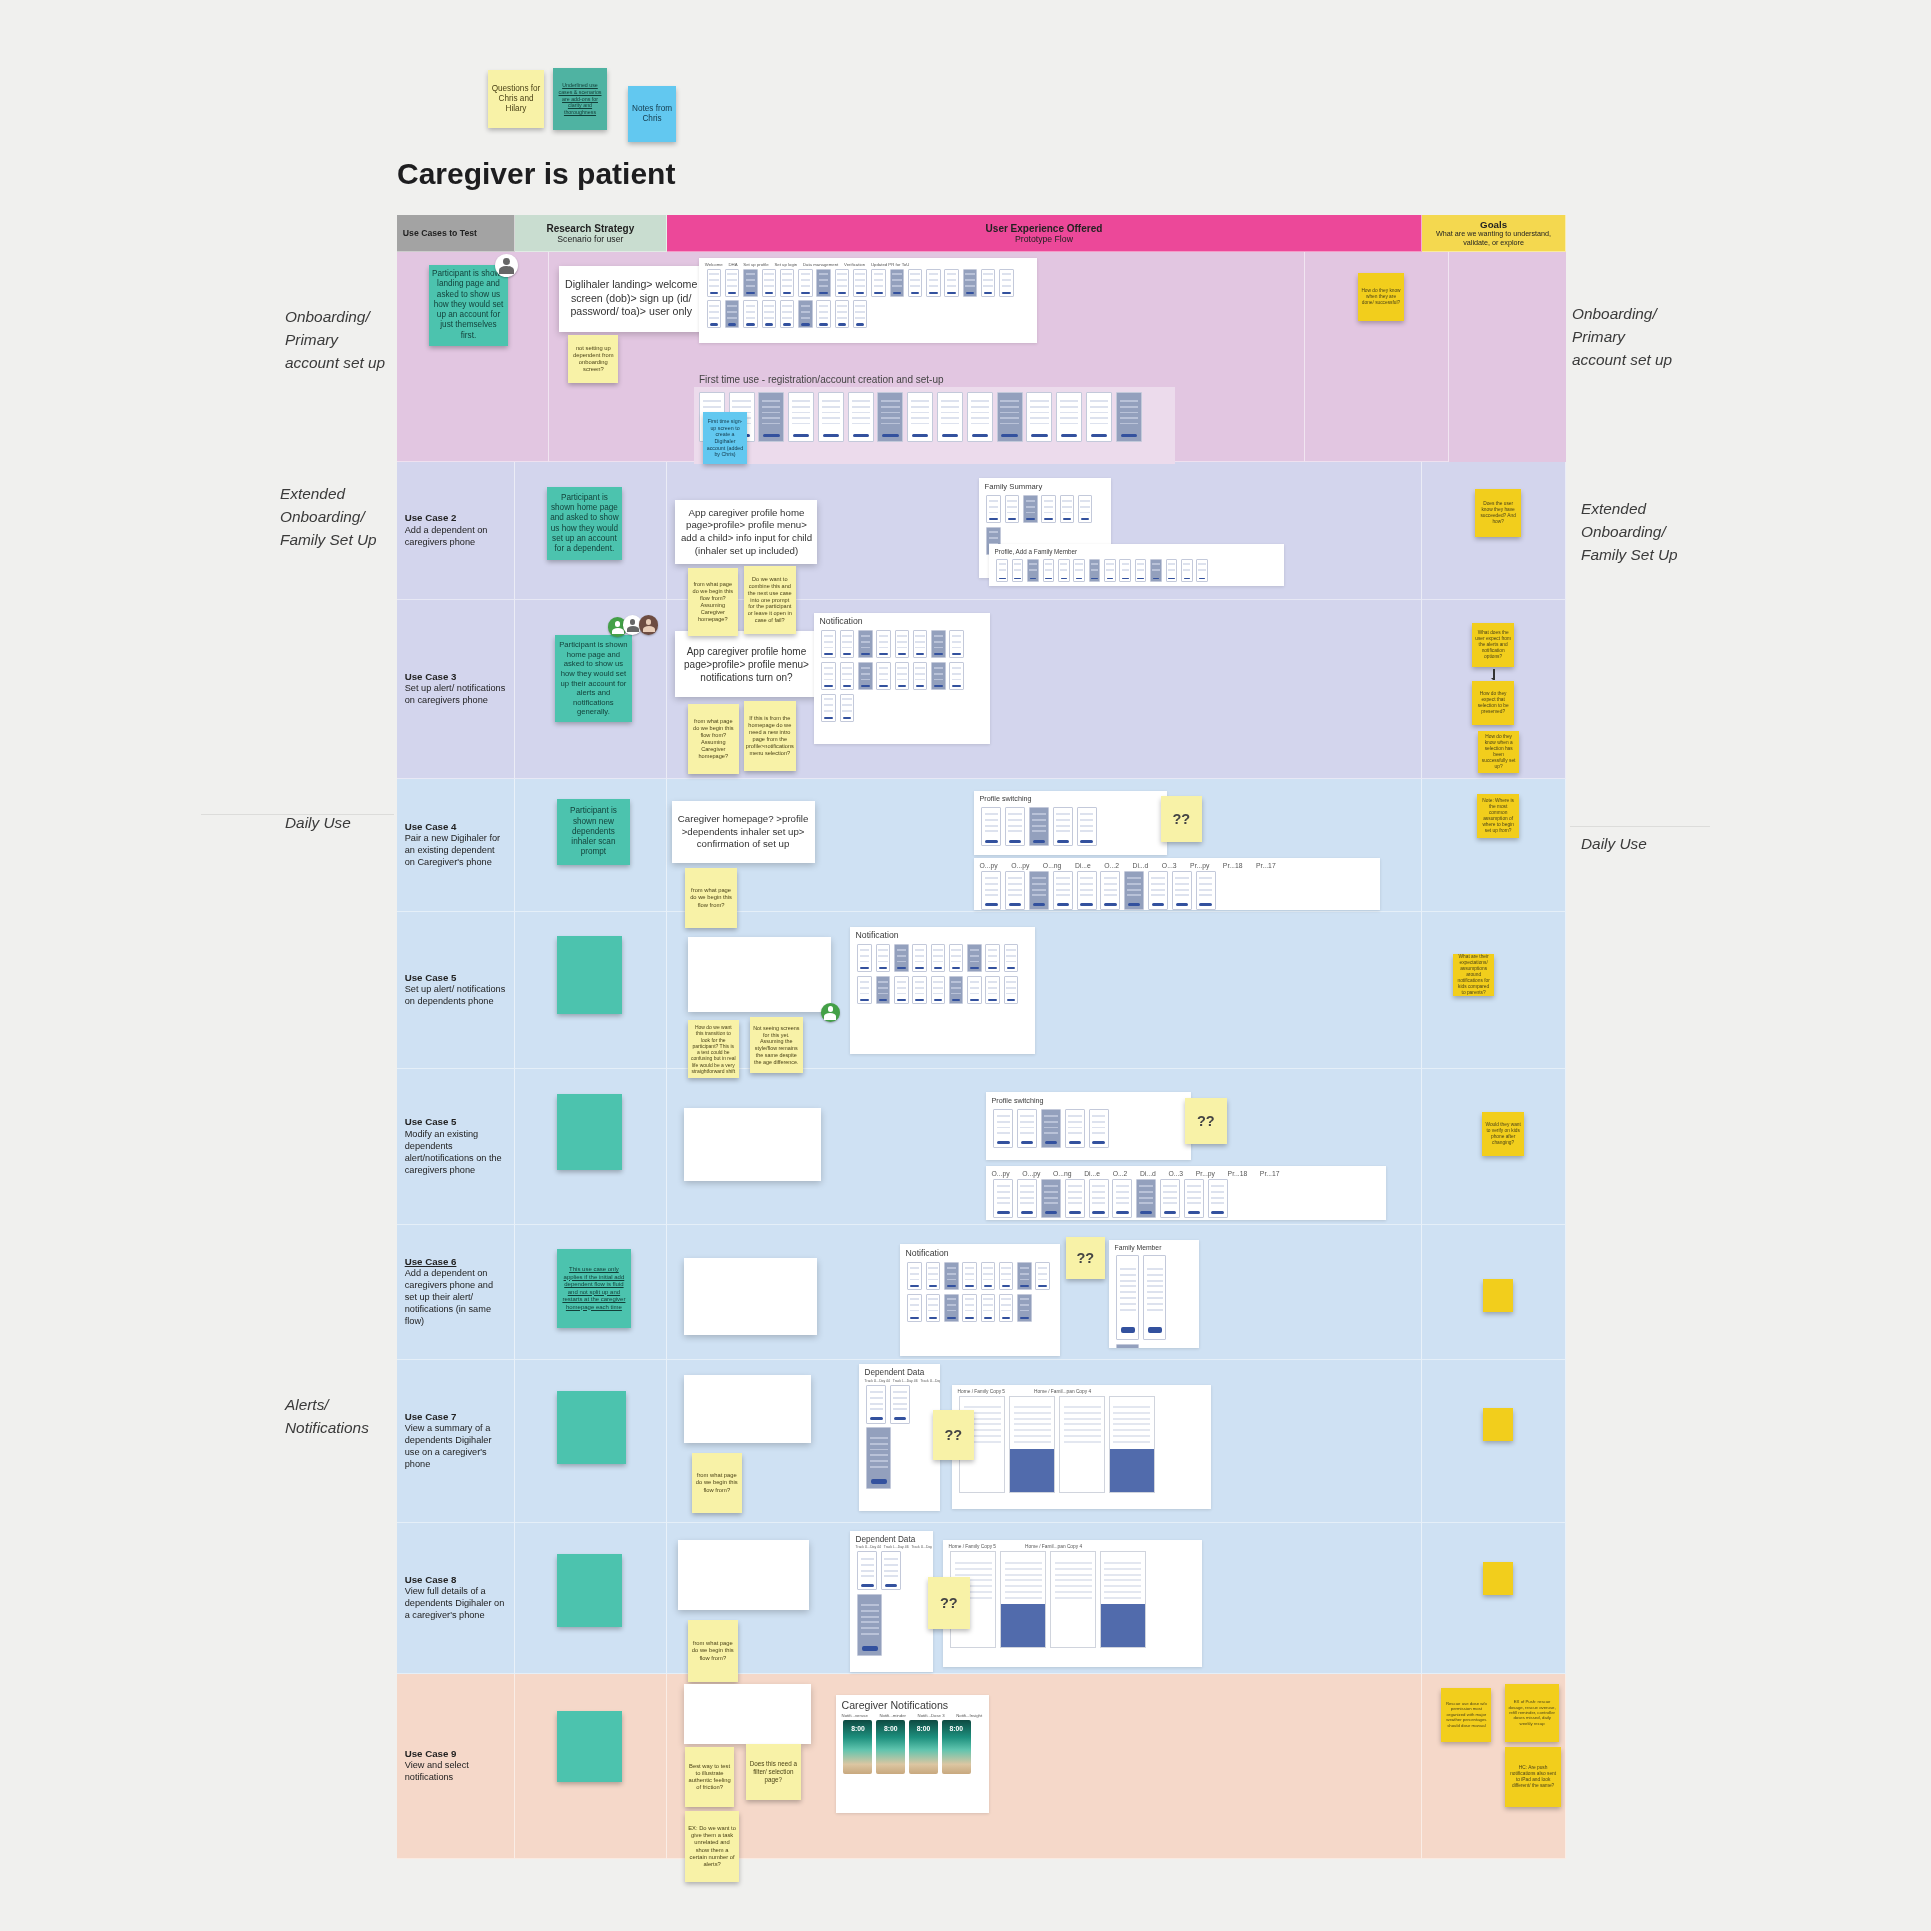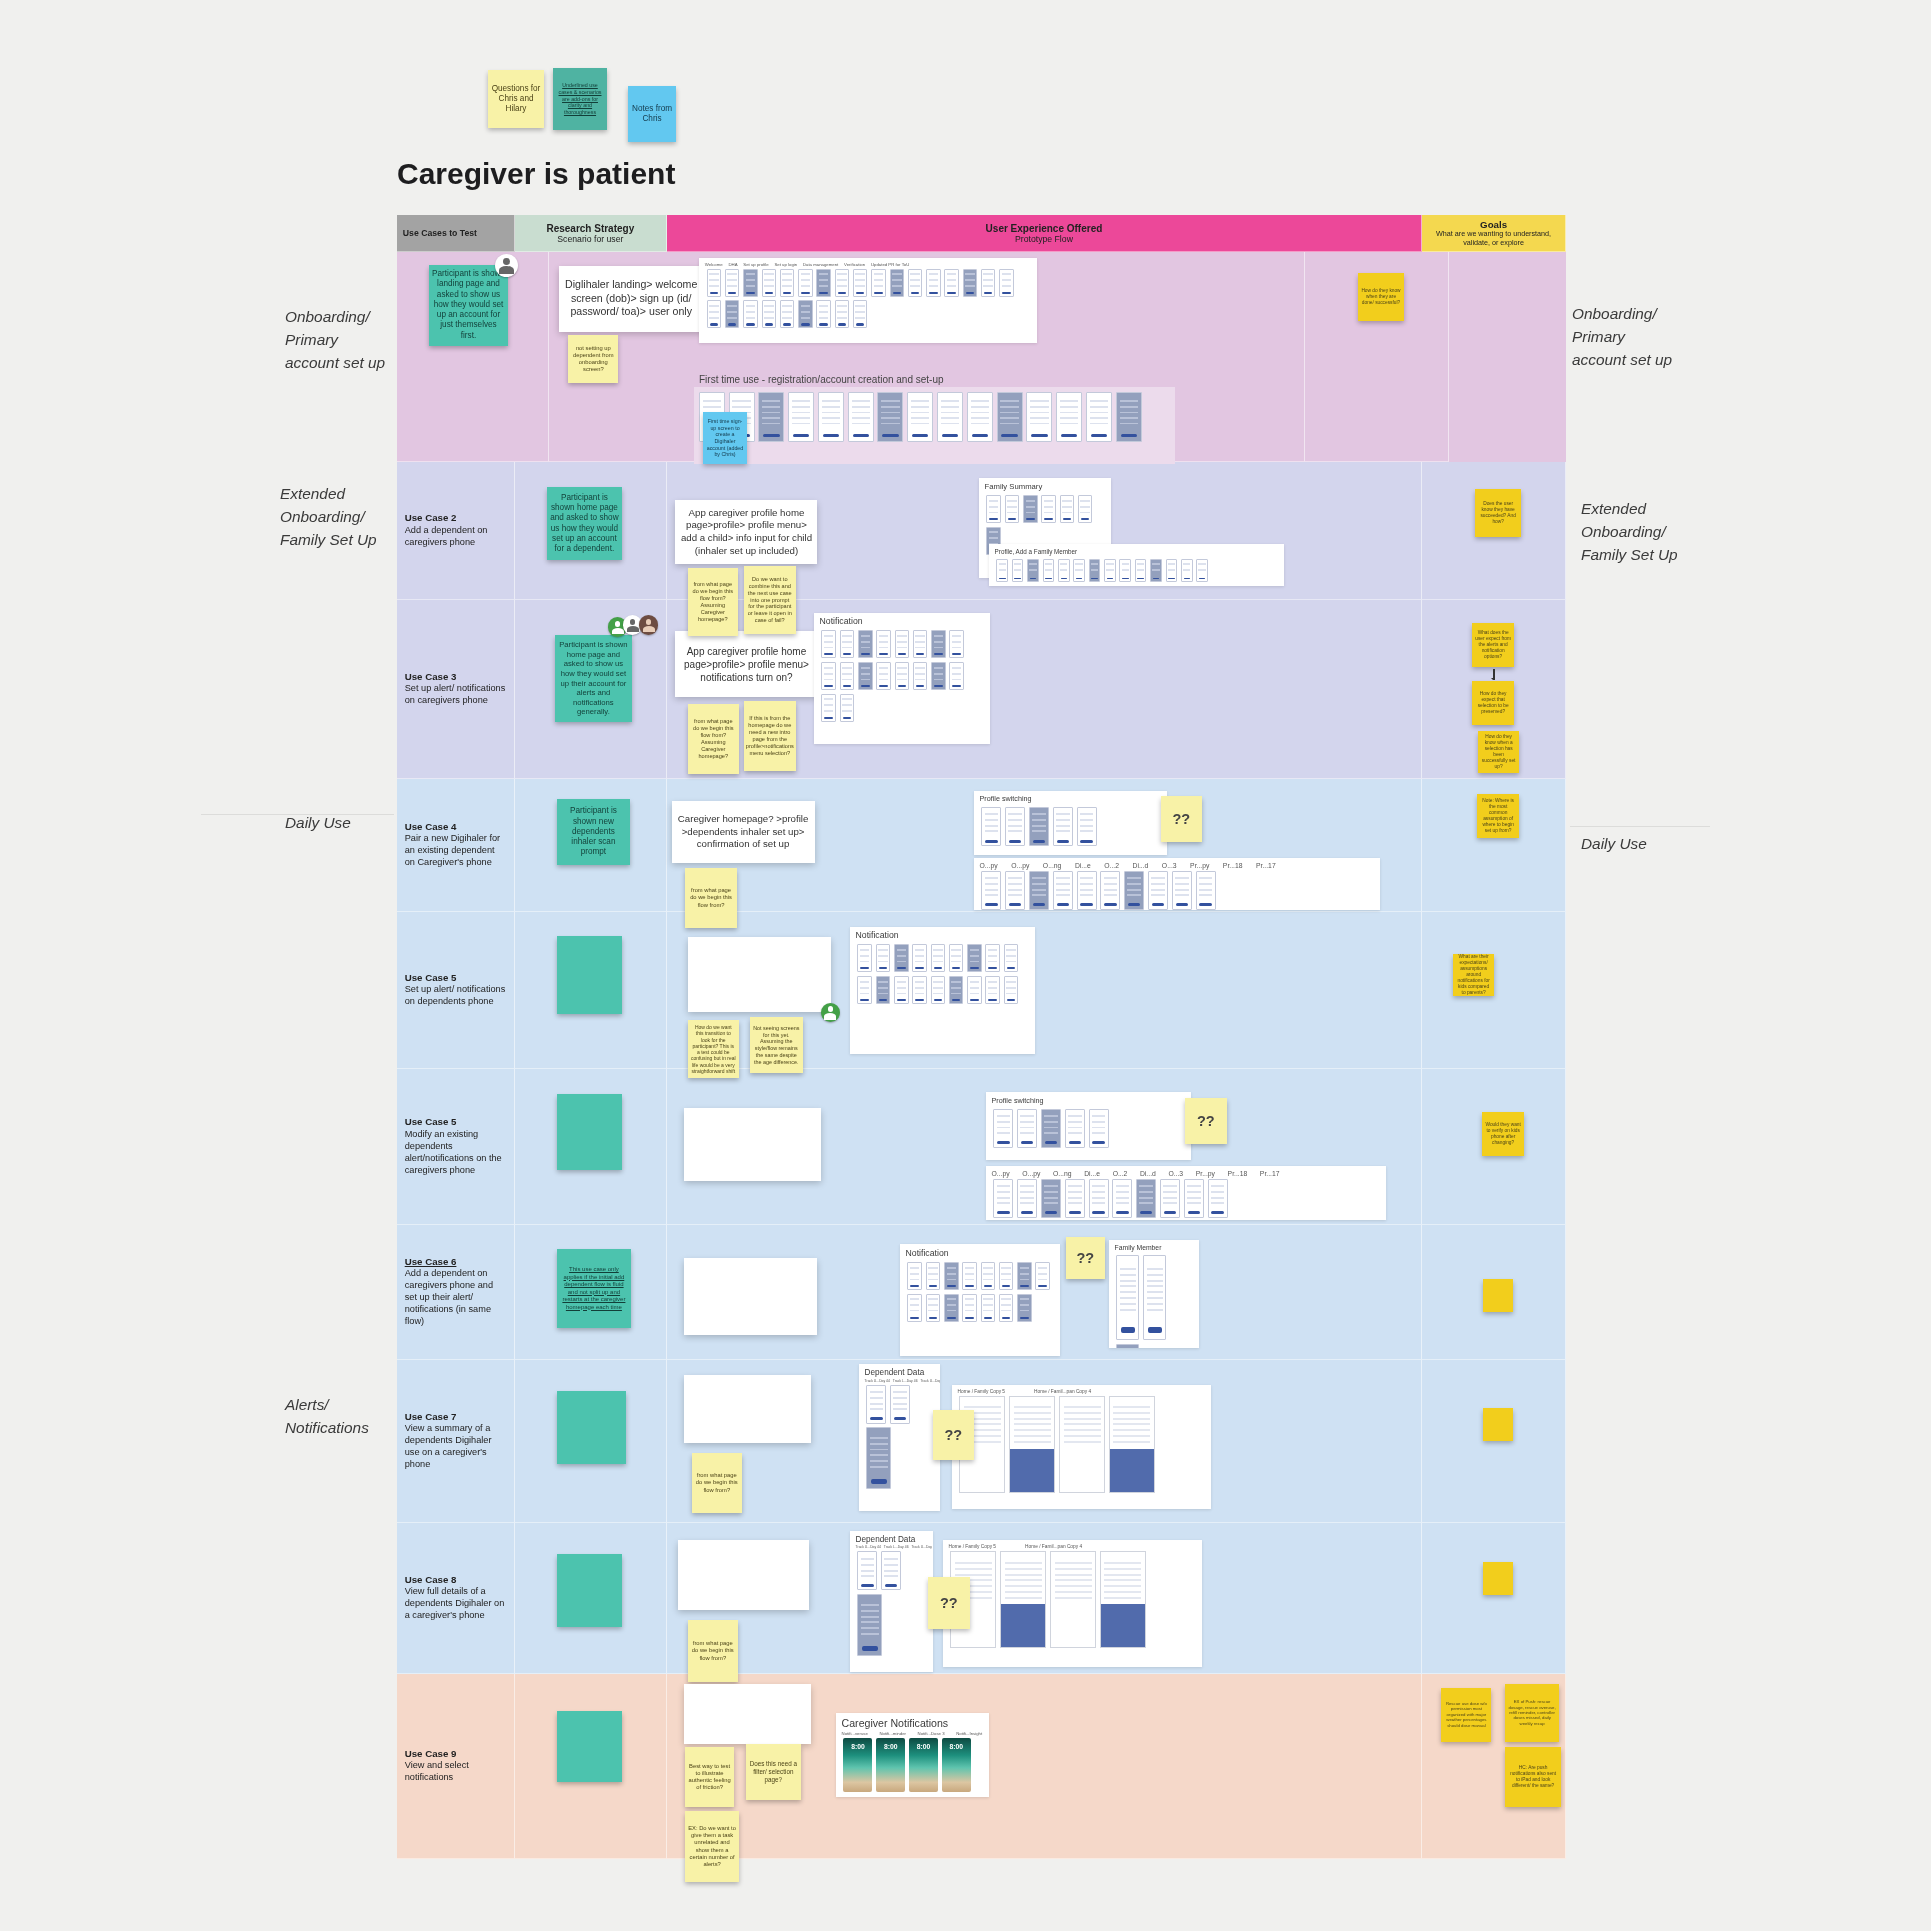--- a/index.html
+++ b/index.html
@@ -643,21 +643,21 @@
         <div class="card" style="left:17.4px;top:9.7px;width:127px;height:60px;"></div>
         <div class="sticky st-yellow note-s" style="left:18.3px;top:73px;width:49px;height:60px;">
             <span>Best way to test to illustrate authentic feeling of friction?</span>
           </div>
         <div class="sticky st-yellow" style="left:79px;top:70px;width:55px;height:56px;font-size:6.3px;">
             <span>Does this need a filter/ selection page?</span>
           </div>
         <div class="sticky st-yellow note-s" style="left:18.3px;top:137px;width:54px;height:71px;z-index:3;">
             <span>EX: Do we want to give them a task unrelated and show them a certain number of alerts?</span>
           </div>
-        <div class="panel" style="left:169px;top:39px;width:153px;height:84px;">
+        <div class="panel" style="left:169px;top:21px;width:153px;height:118px;">
           <span class="ptitle" style="font-size:10.6px;">Caregiver Notifications</span>
           <span class="labelrow" style="font-size:4.3px;gap:11.6px;">
               <span>Notifi...veruse</span>
               <span>Notifi...minder</span>
               <span>Notifi...Dose 3</span>
               <span>Notifi...Insight</span>
             </span>
           <span class="thumbwrap">
             <span class="t-lock">
                 <b>8:00</b>

